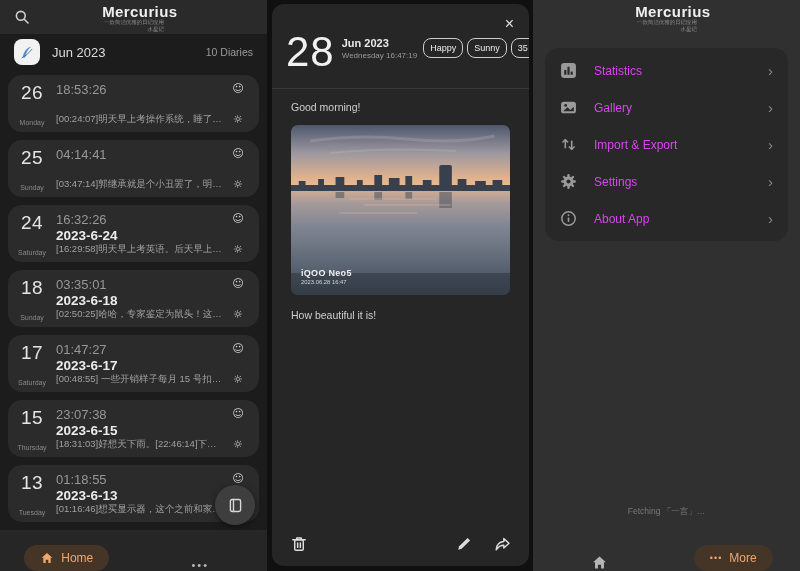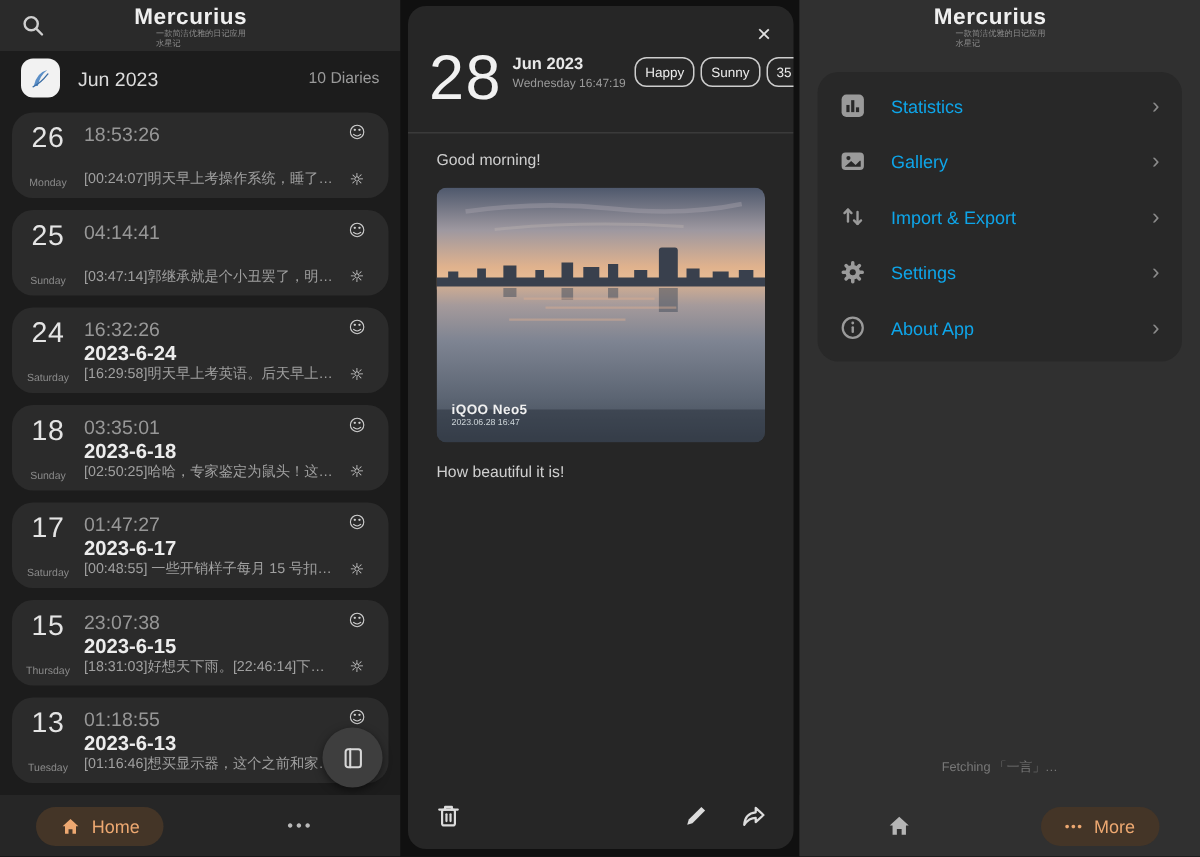--- a/index.html
+++ b/index.html
@@ -7,21 +7,21 @@
   body { display:flex; background:#141414; font-family:"Liberation Sans", sans-serif; color:#ddd; }
   .panel { position:relative; height:571px; overflow:hidden; }
   .panel-left  { width:267px; background:#1c1c1c; }
   .panel-mid   { width:266px; background:#101010; }
   .panel-right { width:267px; background:#303030; }
 
   
   .app-header { height:34px; display:flex; align-items:flex-start; justify-content:center; position:relative; padding-top:4px; }
   .panel-left .app-header { background:#2a2a2a; }
   .panel-right .app-header { background:#303030; }
-  .title-block { text-align:left; line-height:1; }
+  .title-block { text-align:right; line-height:1; }
   .app-title { font-size:15px; font-weight:bold; color:#efefef; letter-spacing:.4px; }
   .app-sub { font-size:8px; color:#8b8b8b; transform:scale(.68); transform-origin:center top; line-height:1.25; white-space:nowrap; }
   .hdr-search { position:absolute; left:14px; top:9px; width:16px; height:16px; }
 
   
   .month-row { height:36px; display:flex; align-items:center; padding:0 14px; background:#1c1c1c; }
   .app-logo { width:26px; height:26px; border-radius:8px; background:#f2f2f2; display:flex; align-items:center; justify-content:center; margin-right:12px; }
   .month-label { font-size:13px; color:#dcdcdc; flex:1; }
   .diary-count { font-size:10.5px; color:#9a9a9a; }
 
@@ -40,21 +40,21 @@
   .uni-icon { font-family:"DejaVu Sans", sans-serif; font-size:11px; color:#cfcfcf; line-height:1; }
 
   
   .fab { position:absolute; right:12px; bottom:46px; width:40px; height:40px; border-radius:50%;
          background:#3e3e3e; display:flex; align-items:center; justify-content:center; box-shadow:0 2px 6px rgba(0,0,0,.5); cursor:pointer; }
 
   
   .bottom-nav { position:absolute; left:0; right:0; bottom:0; height:41px; display:flex; }
   .panel-left .bottom-nav { background:#262626; }
   .panel-right .bottom-nav { background:#303030; }
-  .nav-slot { flex:1; display:flex; align-items:center; justify-content:center; }
+  .nav-slot { flex:1; display:flex; align-items:flex-end; justify-content:center; }
   .nav-pill { display:inline-flex; align-items:center; gap:7px; background:#443527; border-radius:16px; padding:6px 16px; cursor:pointer; }
   .nav-pill .pill-label { color:#eda871; font-size:12px; }
   .nav-dots { color:#b9b9b9; font-size:11px; letter-spacing:2px; cursor:pointer; }
   .pill-dots { color:#eda871; font-size:9px; letter-spacing:1px; }
 
   
   .detail-card { position:absolute; top:4px; left:5px; right:4px; bottom:5px; background:#262626; border-radius:12px; overflow:hidden; }
   .detail-close { position:absolute; top:12px; right:15px; font-size:16px; color:#e0e0e0; line-height:1; cursor:pointer; }
   .detail-head { padding:28px 14px 0 14px; display:flex; align-items:flex-start; }
   .detail-day { font-size:42px; font-weight:normal; color:#f1f1f1; line-height:.95; letter-spacing:1px; }
@@ -74,21 +74,21 @@
   .detail-caption { font-size:10.5px; color:#cfcfcf; margin-top:14px; }
   .detail-toolbar { position:absolute; left:0; right:0; bottom:0; height:44px; display:flex; align-items:center; padding:0 18px; }
   .toolbar-spacer { flex:1; }
   .tool-btn { width:18px; height:18px; margin-left:20px; cursor:pointer; }
   .tool-btn:first-child { margin-left:0; }
 
   
   .menu-card { margin:14px 12px 0 12px; background:#282828; border-radius:14px; padding:4px 0; }
   .menu-item { height:37px; display:flex; align-items:center; padding:0 15px; cursor:pointer; }
   .menu-icon { width:17px; height:17px; flex:none; }
-  .menu-label { flex:1; font-size:12px; color:#0ea5e9; margin-left:17px; }
+  .menu-label { flex:1; font-size:12px; color:#d946ef; margin-left:17px; }
   .menu-chevron { font-size:15px; color:#8b8b8b; line-height:1; }
   .fetching { position:absolute; left:0; right:0; bottom:53px; text-align:center; font-size:8.5px; color:#787878; }
 
   svg .stroke { fill:none; stroke-linecap:round; stroke-linejoin:round; }
 </style>
 </head>
 <body>
 
 <div class="panel panel-left">
   <div class="app-header">

